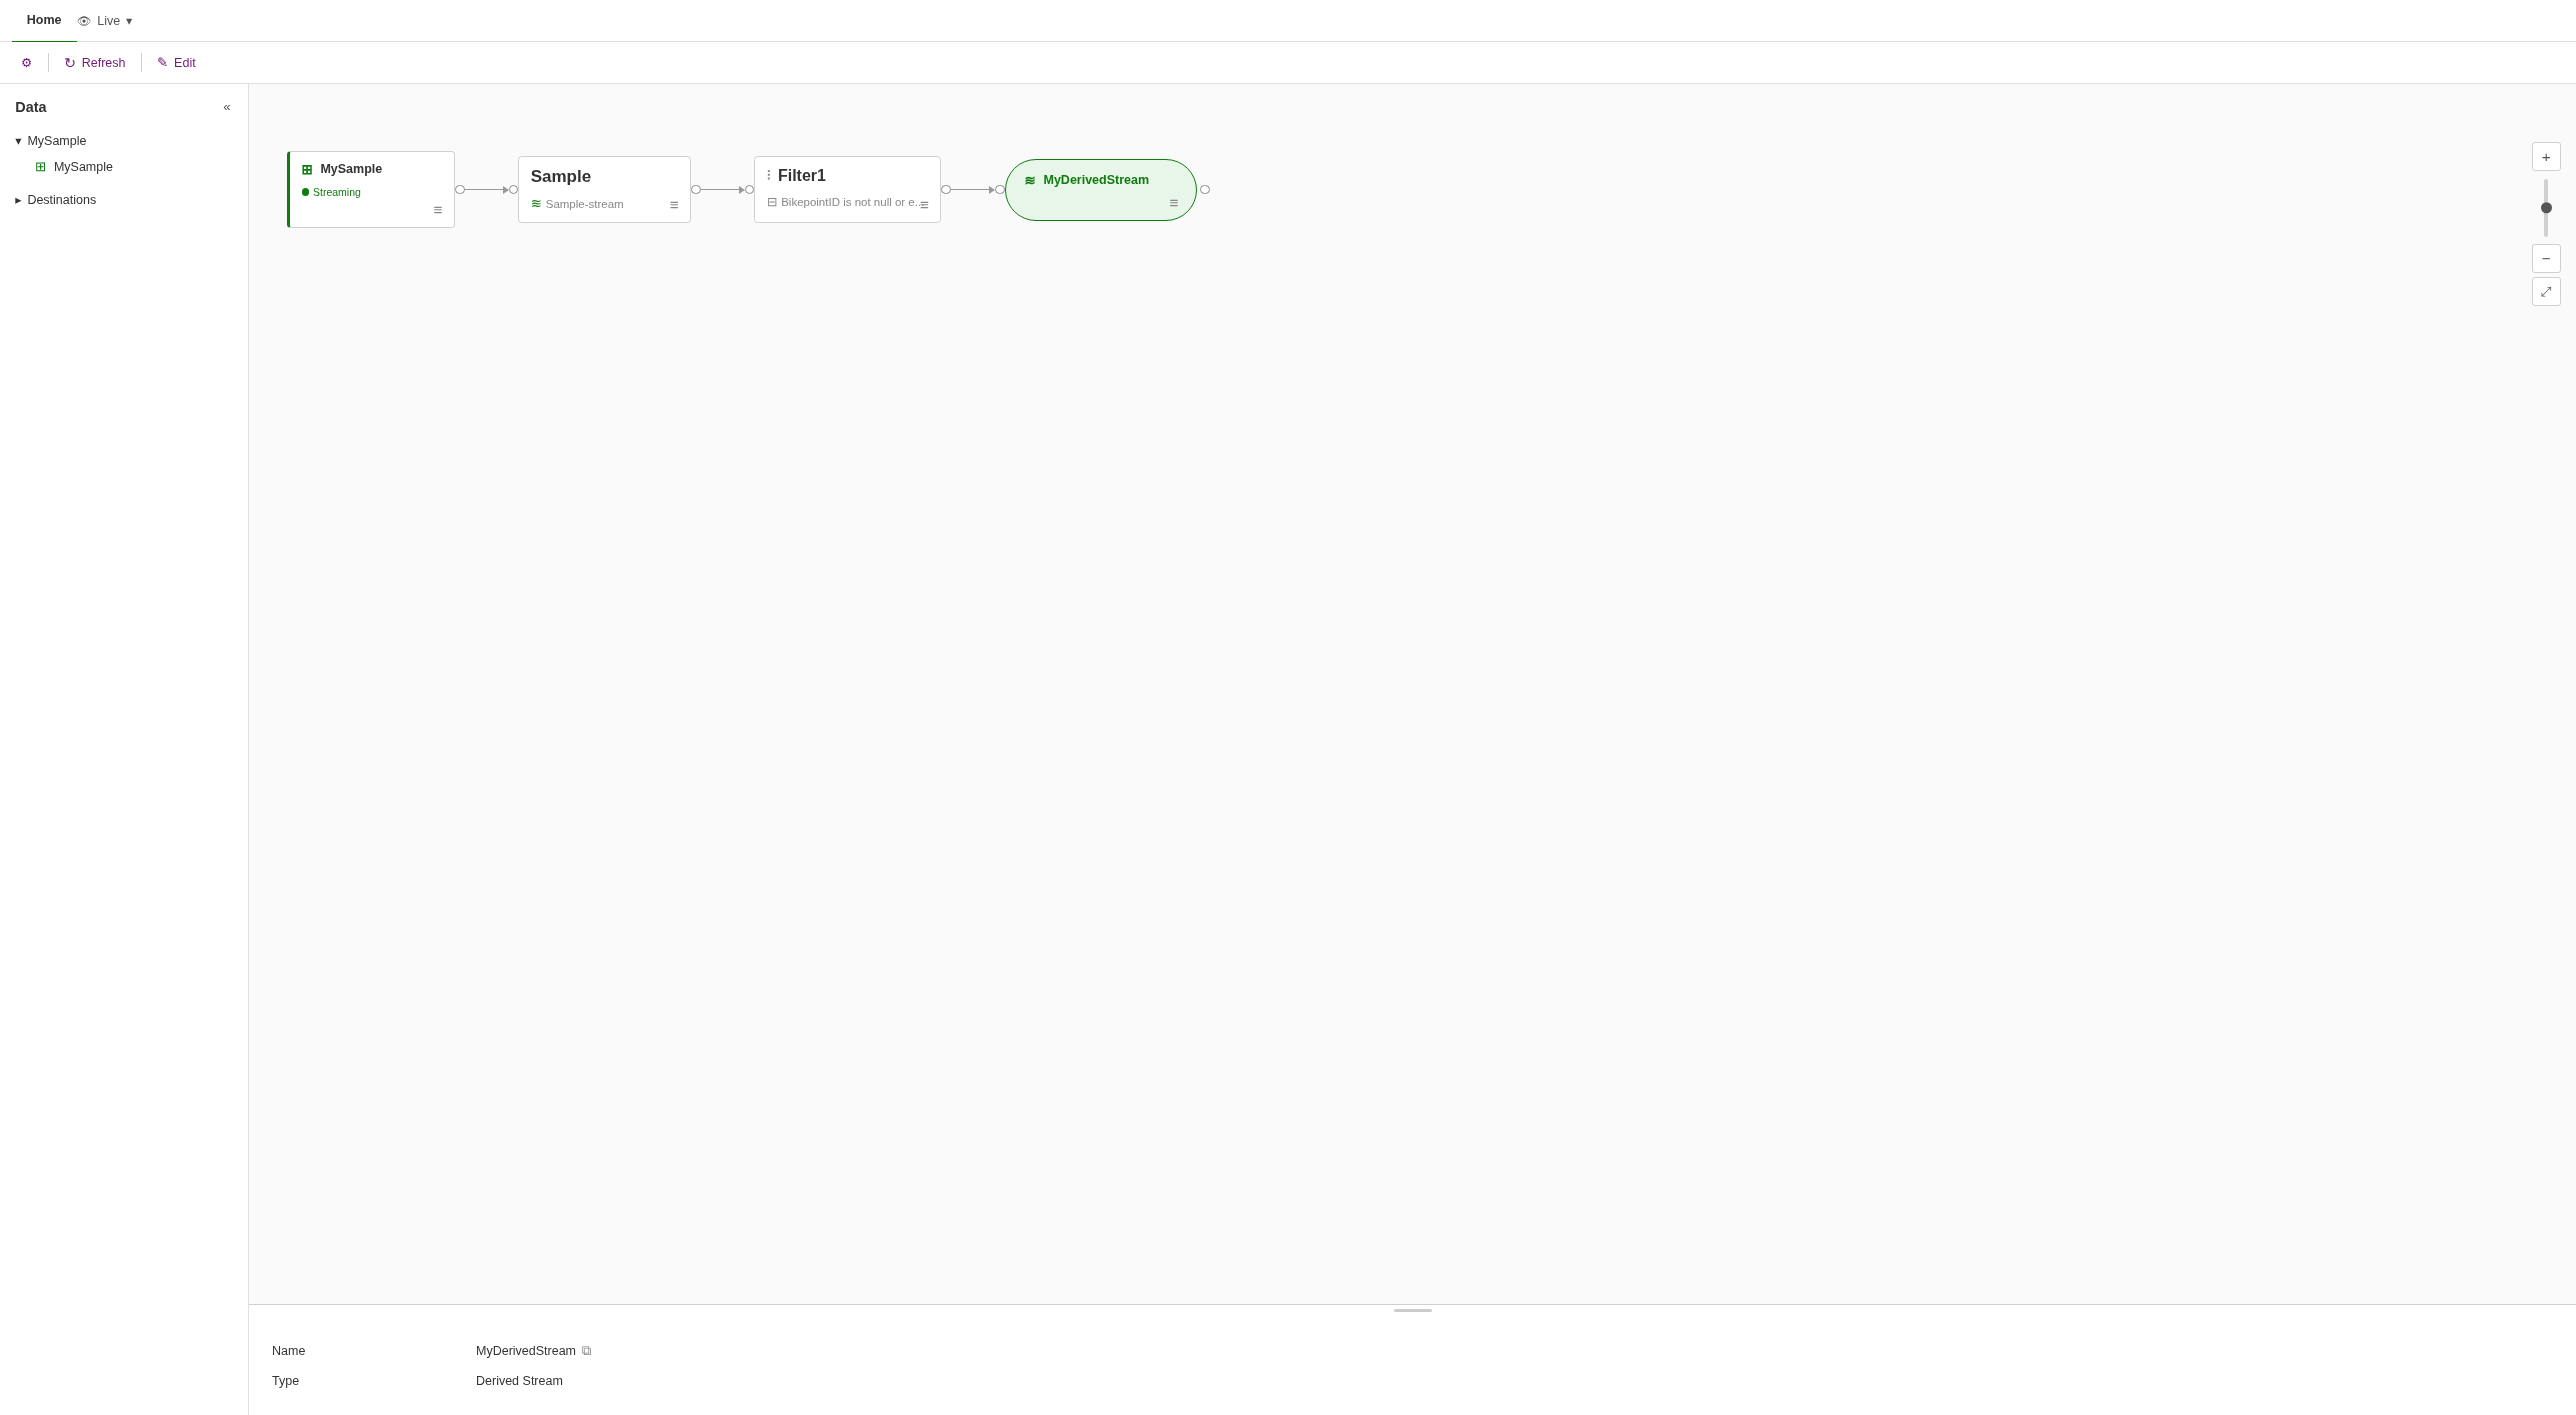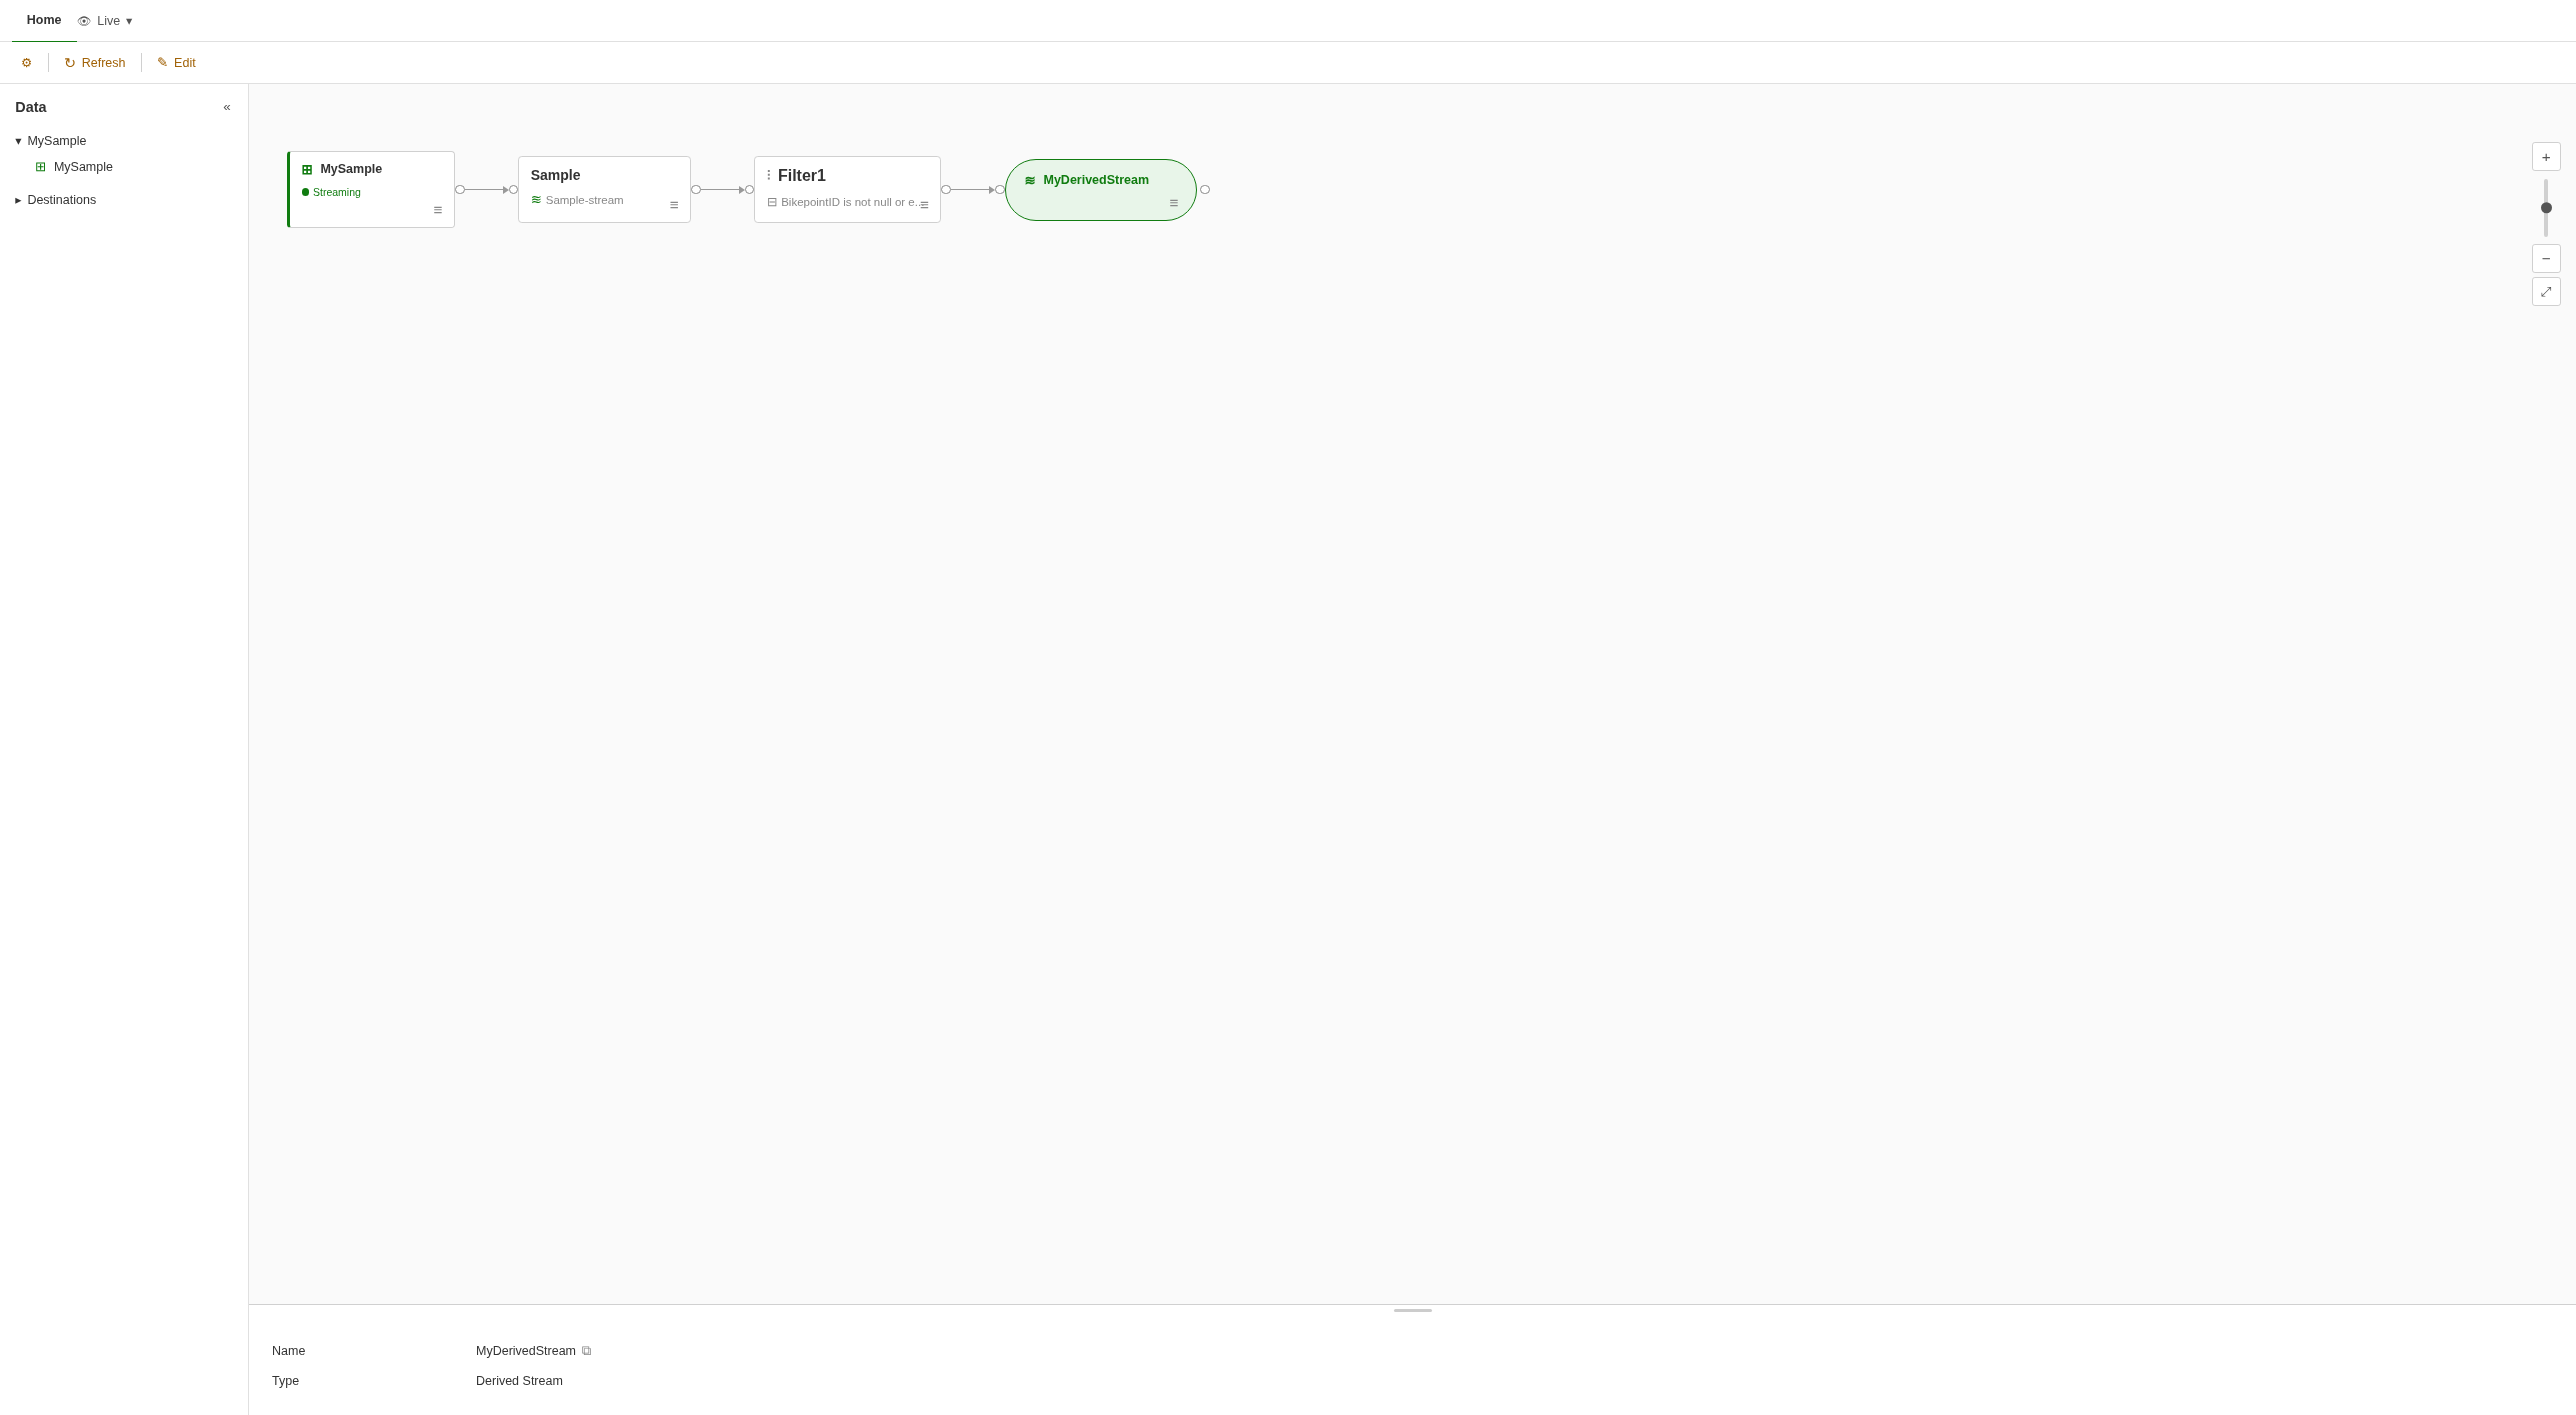--- a/index.html
+++ b/index.html
@@ -7,21 +7,21 @@
 
     
     .top-nav { display: flex; align-items: center; justify-content: flex-start; border-bottom: 1px solid #e0e0e0; padding: 0 11.5px; height: 42px; }
     .top-nav-left { display: flex; align-items: center; gap: 0; }
     .nav-tab { padding: 0 15.3px; height: 42px; display: flex; align-items: center; font-size: 12.5px; cursor: pointer; border-bottom: 1.9px solid transparent; color: #333; }
     .nav-tab.active { border-bottom: 1.9px solid #107c10; font-weight: 600; }
     .top-nav-right { display: flex; align-items: center; gap: 5.8px; font-size: 12.5px; color: #555; cursor: pointer; }
 
     
     .toolbar { display: flex; align-items: center; gap: 1.9px; padding: 5.8px 11.5px; border-bottom: 1px solid #e0e0e0; height: 42px; }
-    .toolbar-btn { display: flex; align-items: center; gap: 5.8px; padding: 4.8px 9.6px; border: none; background: transparent; cursor: pointer; font-size: 12.5px; color: #a16207; border-radius: 2.9px; }
+    .toolbar-btn { display: flex; align-items: center; gap: 5.8px; padding: 4.8px 9.6px; border: none; background: transparent; cursor: pointer; font-size: 12.5px; color: #701a75; border-radius: 2.9px; }
     .toolbar-sep { width: 1px; height: 19px; background: #d0d0d0; margin: 0 3.8px; }
 
     
     .main { display: flex; flex: 1; overflow: hidden; }
 
     
     .sidebar { width: 249px; border-right: 1px solid #e0e0e0; display: flex; flex-direction: column; overflow-y: auto; background: #fff; flex-shrink: 0; }
     .sidebar-header { display: flex; align-items: center; justify-content: space-between; padding: 13.4px 15.3px 7.7px 15.3px; }
     .sidebar-title { font-size: 14.4px; font-weight: 600; }
     .collapse-btn { background: none; border: none; cursor: pointer; color: #555; padding: 1.9px; }
@@ -171,21 +171,21 @@
           <div class="conn-dot"></div>
           <div class="conn-arrow">
             <div class="conn-arrow-line"></div>
             <div class="conn-arrow-head"></div>
           </div>
           <div class="conn-dot"></div>
         </div>
 
         <div class="node node-transform">
           <div class="node-header">
-            <span style="font-weight:600;font-size:14px;">Sample</span>
+            <span style="font-weight:600;font-size:17px;">Sample</span>
           </div>
           <div class="node-body">
             <div class="node-subtitle">
               <span class="icon-stream"></span>
               <span>Sample-stream</span>
             </div>
           </div>
           <div style="position:absolute; bottom:5.8px; right:7.7px;" class="node-menu">≡</div>
         </div>
 

